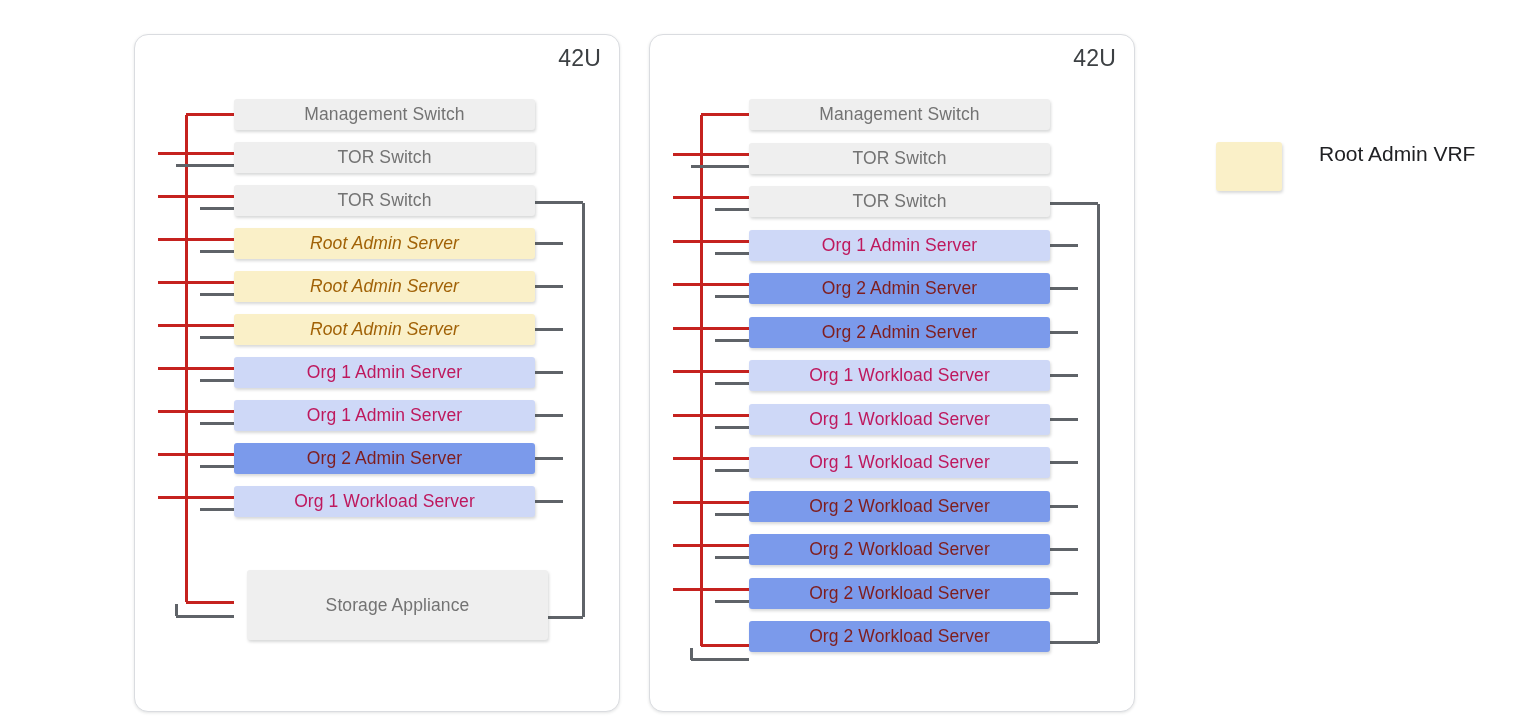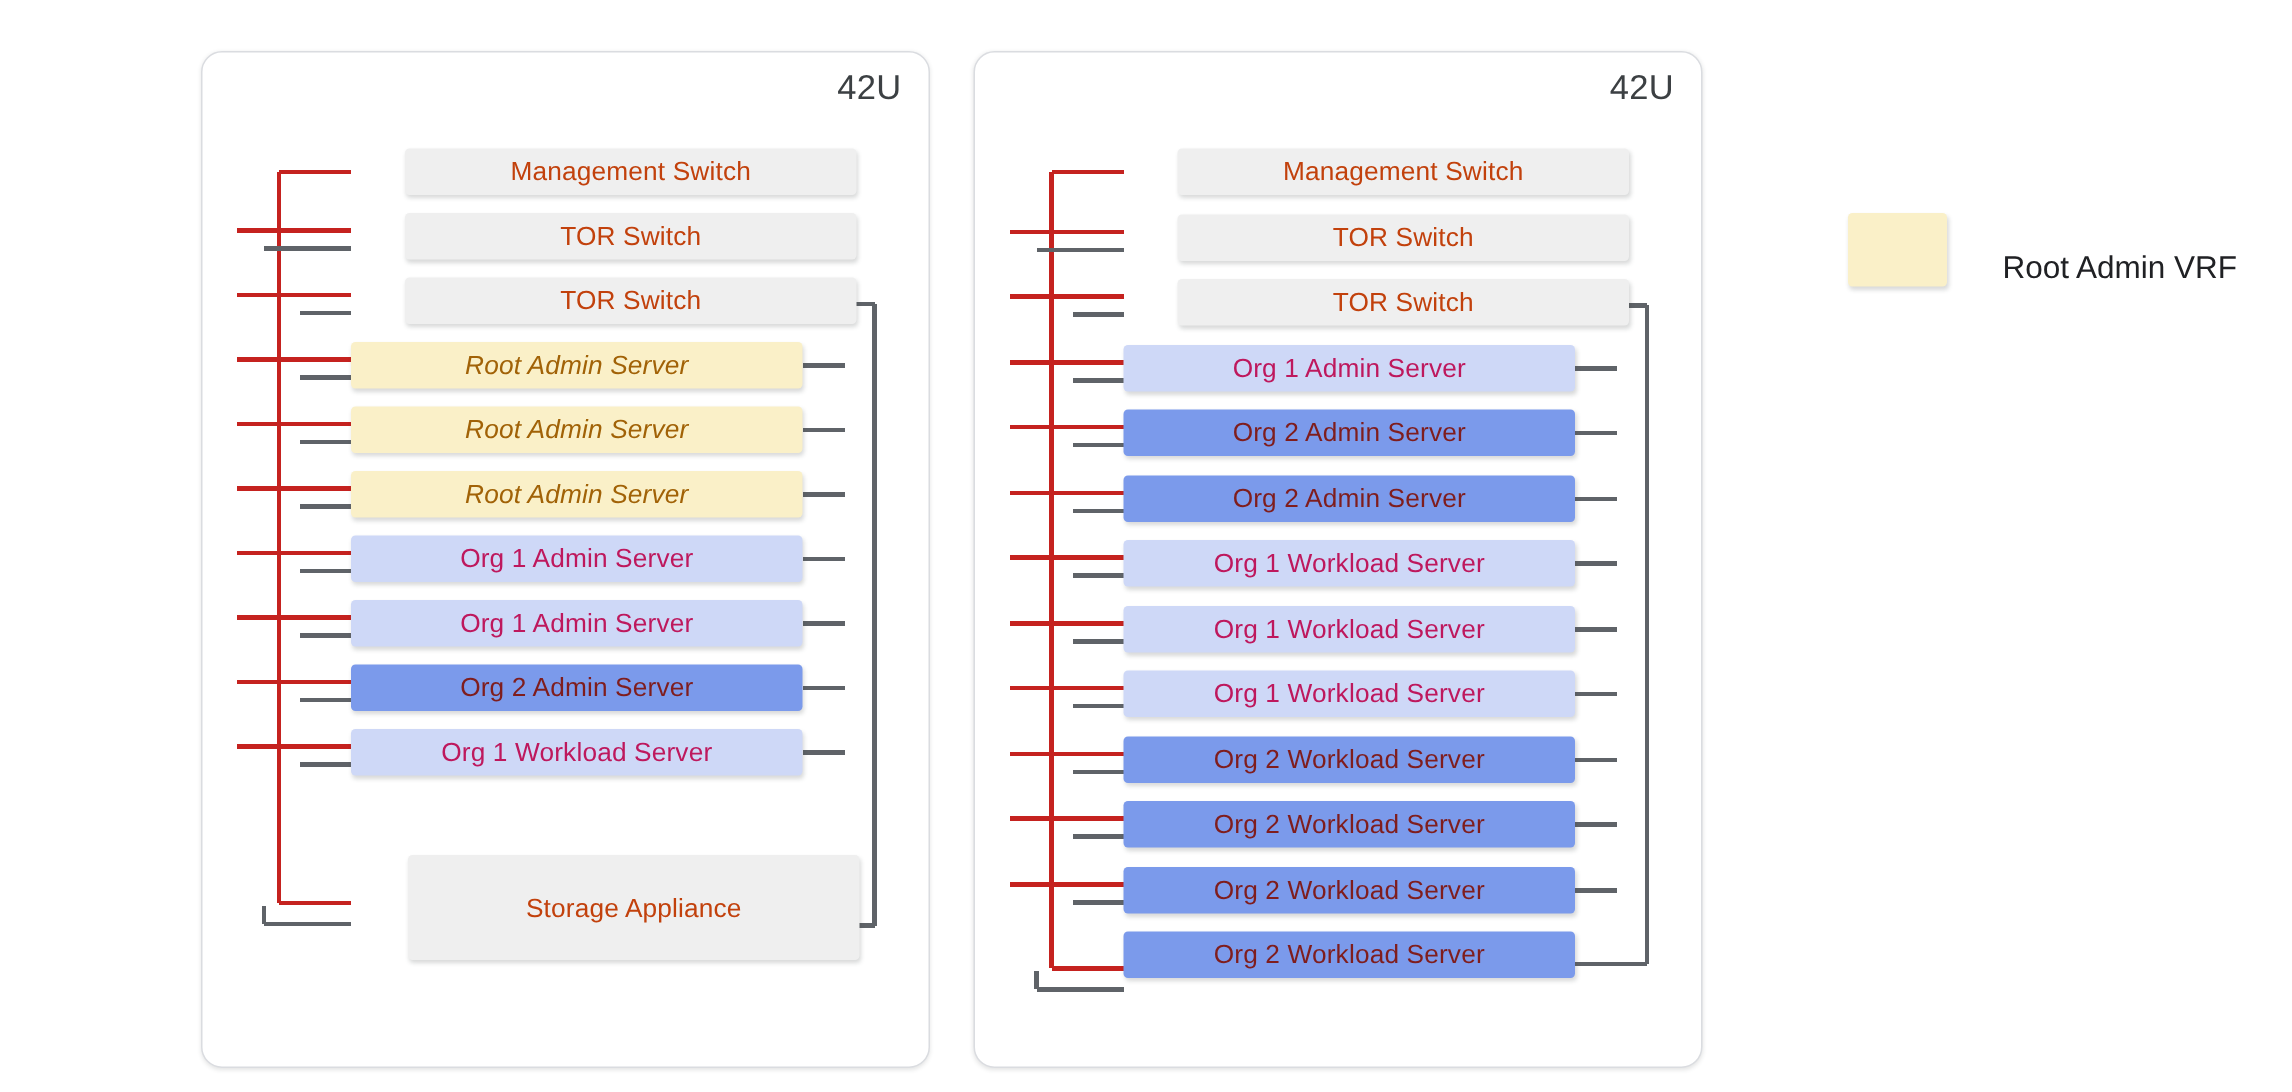--- a/index.html
+++ b/index.html
@@ -48,37 +48,36 @@
     box-sizing: border-box;
     border-radius: 3px;
     display: flex;
     align-items: center;
     justify-content: center;
     font-size: 17.5px;
     letter-spacing: .1px;
     white-space: nowrap;
     box-shadow: 1px 2px 3px rgba(60,64,67,0.20);
   }
-  .device.infra  { background: #efefef; color: #c2410c; margin-left: 36px; }
+  .device.infra  { background: #efefef; color: #737373; }
   .device.root   { background: #faf0c8; color: #a16207; font-style: italic; }
   .device.org1   { background: #ced8f7; color: #be185d; }
   .device.org2   { background: #7b9aeb; color: #7f1d1d; }
 
   
   .legend {
     position: absolute;
     left: 1216px;
     top: 142px;
   }
   .legend-row {
     display: flex;
-    align-items: flex-end;
+    align-items: flex-start;
     height: 49px;
     margin-bottom: 37px;
-    margin-left: 16px;
   }
   .legend-swatch {
     width: 66px;
     height: 49px;
     border-radius: 3px;
     box-shadow: 1px 2px 3px rgba(60,64,67,0.20);
     flex: 0 0 auto;
   }
   .legend-swatch.root { background: #faf0c8; }
   .legend-swatch.org1 { background: #ced8f7; }
@@ -155,21 +154,21 @@
     </div>
     <div class="device org1" style="left: 234px; top: 400px; width: 301px; height: 31px;">
       <span>Org 1 Admin Server</span>
     </div>
     <div class="device org2" style="left: 234px; top: 443px; width: 301px; height: 31px;">
       <span>Org 2 Admin Server</span>
     </div>
     <div class="device org1" style="left: 234px; top: 486px; width: 301px; height: 31px;">
       <span>Org 1 Workload Server</span>
     </div>
-    <div class="device infra" style="left: 236px; top: 570px; width: 301px; height: 70px; justify-content: center;">
+    <div class="device infra" style="left: 247px; top: 570px; width: 301px; height: 70px; justify-content: center;">
       <span>Storage Appliance</span>
     </div>
   </div>
 
 <div class="rack" id="rack-2-frame" style="left:649px; top:34px; width:484px; height:676px;">
   <div class="rack-capacity">42U</div>
 </div>
 <svg class="cables" id="rack-2-cables" width="1528" height="728">
     <line x1="701" y1="114.5" x2="701" y2="645.5" stroke="#c5221f" stroke-width="3" shape-rendering="crispEdges"></line>
     <line x1="691" y1="647.5" x2="691" y2="659.5" stroke="#5f6368" stroke-width="3" shape-rendering="crispEdges"></line>

